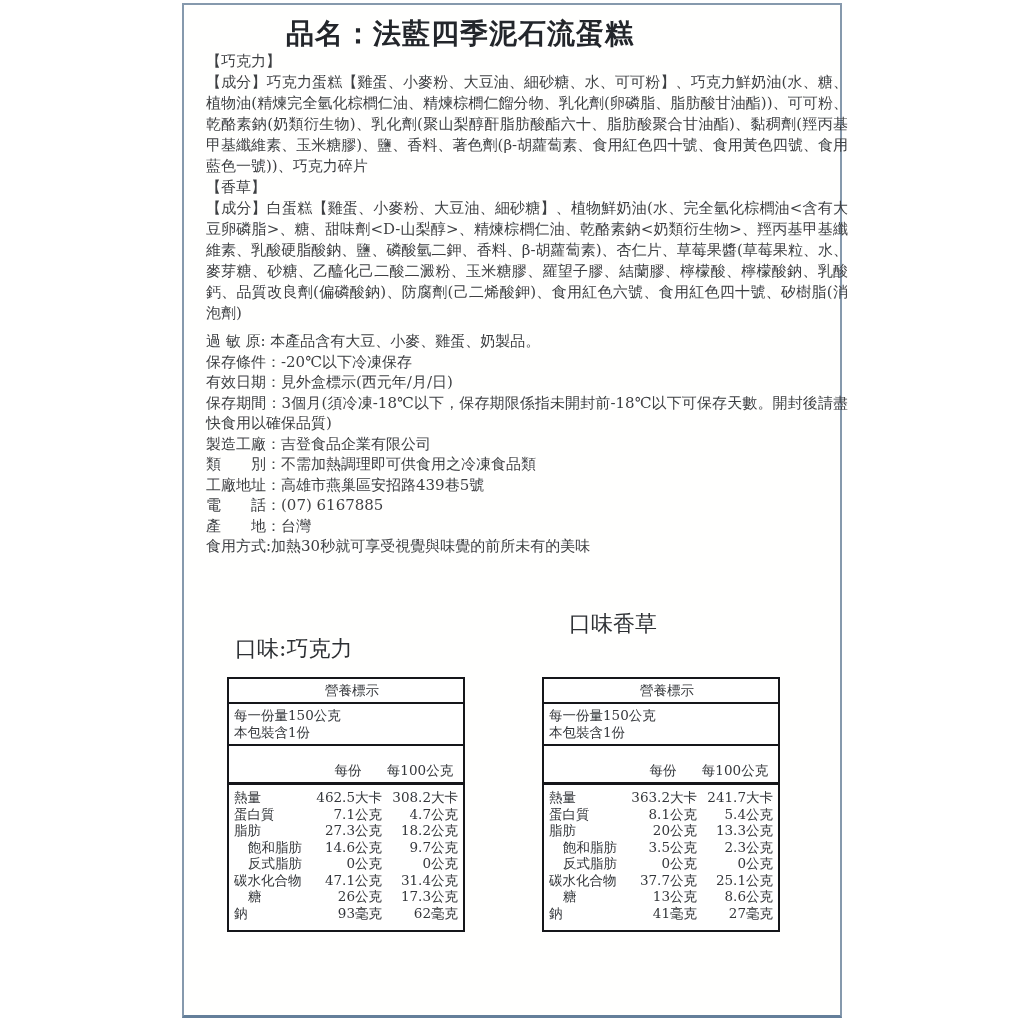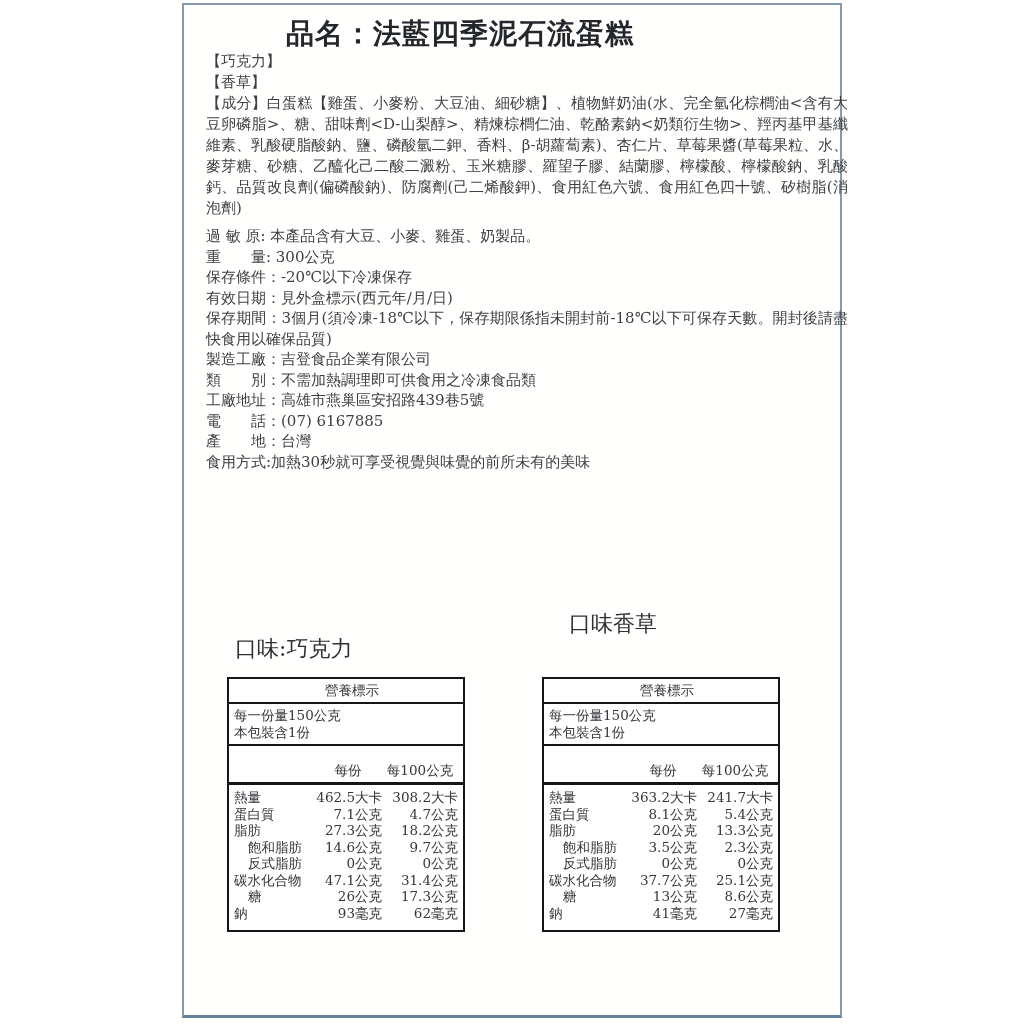--- a/index.html
+++ b/index.html
@@ -54,29 +54,29 @@
 <body>
 
 <div class="canvas">
   <div class="page">
 
     <div class="page-title">品名：法藍四季泥石流蛋糕</div>
 
     <div class="body-text">
       <div>
         <div class="sec-heading">【巧克力】</div>
+        <div class="sec-body">【成分】巧克力蛋糕【雞蛋、小麥粉、大豆油、細砂糖、水、可可粉】、巧克力鮮奶油(水、糖、植物油(精煉完全氫化棕櫚仁油、精煉棕櫚仁餾分物、乳化劑(卵磷脂、脂肪酸甘油酯))、可可粉、乾酪素鈉(奶類衍生物)、乳化劑(聚山梨醇酐脂肪酸酯六十、脂肪酸聚合甘油酯)、黏稠劑(羥丙基甲基纖維素、玉米糖膠)、鹽、香料、著色劑(β-胡蘿蔔素、食用紅色四十號、食用黃色四號、食用藍色一號))、巧克力碎片</div>
       </div>
       <div>
         <div class="sec-heading">【香草】</div>
         <div class="sec-body">【成分】白蛋糕【雞蛋、小麥粉、大豆油、細砂糖】、植物鮮奶油(水、完全氫化棕櫚油&lt;含有大豆卵磷脂&gt;、糖、甜味劑&lt;D-山梨醇&gt;、精煉棕櫚仁油、乾酪素鈉&lt;奶類衍生物&gt;、羥丙基甲基纖維素、乳酸硬脂酸鈉、鹽、磷酸氫二鉀、香料、β-胡蘿蔔素)、杏仁片、草莓果醬(草莓果粒、水、麥芽糖、砂糖、乙醯化己二酸二澱粉、玉米糖膠、羅望子膠、結蘭膠、檸檬酸、檸檬酸鈉、乳酸鈣、品質改良劑(偏磷酸鈉)、防腐劑(己二烯酸鉀)、食用紅色六號、食用紅色四十號、矽樹脂(消泡劑)</div>
       </div>
 
       <div class="info-block">
         <div class="info-line">過 敏 原: 本產品含有大豆、小麥、雞蛋、奶製品。</div>
-        <div class="info-line">重　　量: 300公克</div>
         <div class="info-line">保存條件：-20℃以下冷凍保存</div>
         <div class="info-line">有效日期：見外盒標示(西元年/月/日)</div>
         <div class="info-line">保存期間：3個月(須冷凍-18℃以下，保存期限係指未開封前-18℃以下可保存天數。開封後請盡快食用以確保品質)</div>
         <div class="info-line">製造工廠：吉登食品企業有限公司</div>
         <div class="info-line">類　　別：不需加熱調理即可供食用之冷凍食品類</div>
         <div class="info-line">工廠地址：高雄市燕巢區安招路439巷5號</div>
         <div class="info-line">電　　話：(07) 6167885</div>
         <div class="info-line">產　　地：台灣</div>
         <div class="info-line">食用方式:加熱30秒就可享受視覺與味覺的前所未有的美味</div>
       </div>

